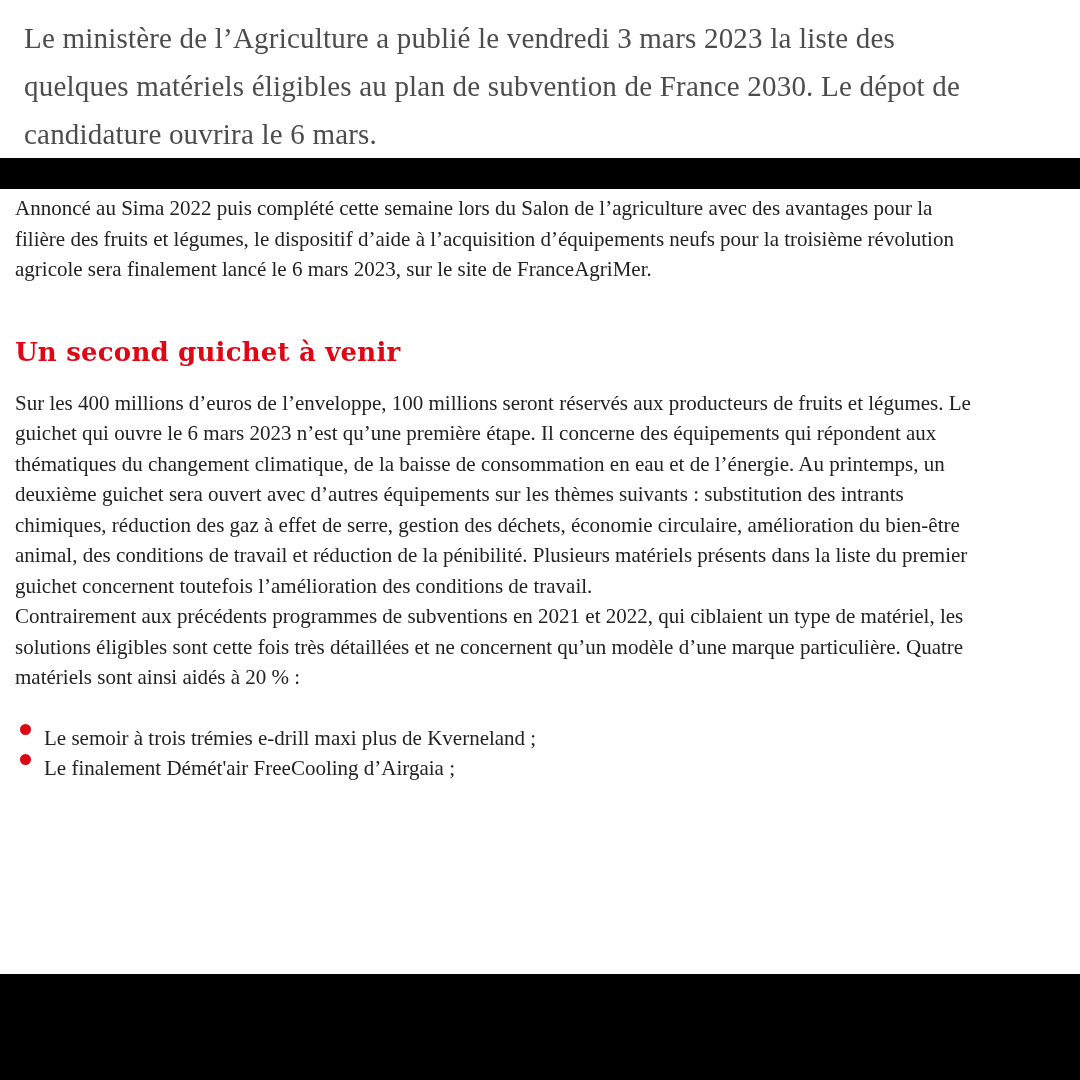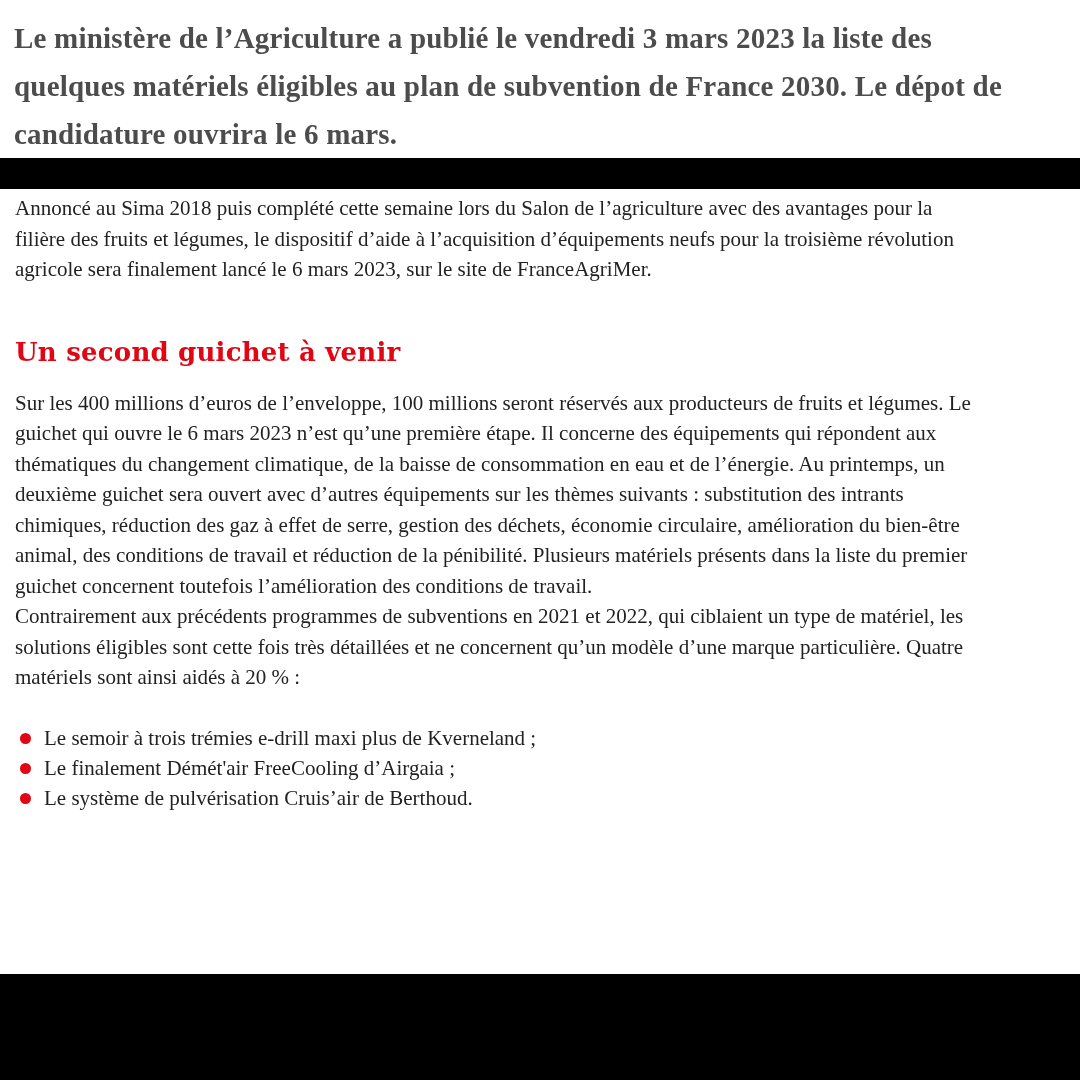--- a/index.html
+++ b/index.html
@@ -11,21 +11,21 @@
   }
   *{box-sizing:border-box;}
   html,body{margin:0;padding:0;}
   body{
     width:1080px;height:1080px;
     background:var(--page-bg);
     position:relative;
     overflow:hidden;
     font-family:"Liberation Serif", serif;
   }
-  .lede{padding:14px 78px 0 14px;font-weight:bold;}
+  .lede{padding:14px 78px 0 24px;}
   .lede p{
     margin:0;
     font-size:29px;
     line-height:48px;
     color:var(--lede-text);
     letter-spacing:0.2px;
   }
   .band{background:var(--band);}
   .band-top{height:31px;width:1080px;}
   .band-bottom{
@@ -49,21 +49,20 @@
     letter-spacing:0.2px;
   }
   .red-heading + .para{margin-top:20px;}
   .bullet-list{
     list-style:none;
     margin:30px 0 0 0;
     padding:0;
   }
   .bullet-item{
     display:flex;
-    align-items:center;
     gap:13px;
     padding-left:5px;
     font-size:21px;
     line-height:30.3px;
     color:var(--body-text);
   }
   .dot{
     flex:none;
     width:11px;height:11px;
     border-radius:50%;
@@ -74,36 +73,32 @@
 </head>
 <body>
 
 <header class="lede">
   <p>Le ministère de l’Agriculture a publié le vendredi 3 mars 2023 la liste des quelques matériels éligibles au plan de subvention de France 2030. Le dépot de candidature ouvrira le 6 mars.</p>
 </header>
 
 <div class="band band-top"></div>
 
 <main class="content">
-  <p class="para">Annoncé au Sima 2018 puis complété cette semaine lors du Salon de l’agriculture avec des avantages pour la filière des fruits et légumes, le dispositif d’aide à l’acquisition d’équipements neufs pour la troisième révolution agricole sera finalement lancé le 6 mars 2023, sur le site de FranceAgriMer.</p>
+  <p class="para">Annoncé au Sima 2022 puis complété cette semaine lors du Salon de l’agriculture avec des avantages pour la filière des fruits et légumes, le dispositif d’aide à l’acquisition d’équipements neufs pour la troisième révolution agricole sera finalement lancé le 6 mars 2023, sur le site de FranceAgriMer.</p>
 
   <h2 class="red-heading">Un second guichet à venir</h2>
   <p class="para">Sur les 400 millions d’euros de l’enveloppe, 100 millions seront réservés aux producteurs de fruits et légumes. Le guichet qui ouvre le 6 mars 2023 n’est qu’une première étape. Il concerne des équipements qui répondent aux thématiques du changement climatique, de la baisse de consommation en eau et de l’énergie. Au printemps, un deuxième guichet sera ouvert avec d’autres équipements sur les thèmes suivants : substitution des intrants chimiques, réduction des gaz à effet de serre, gestion des déchets, économie circulaire, amélioration du bien-être animal, des conditions de travail et réduction de la pénibilité. Plusieurs matériels présents dans la liste du premier guichet concernent toutefois l’amélioration des conditions de travail.</p>
 
   <p class="para">Contrairement aux précédents programmes de subventions en 2021 et 2022, qui ciblaient un type de matériel, les solutions éligibles sont cette fois très détaillées et ne concernent qu’un modèle d’une marque particulière. Quatre matériels sont ainsi aidés à 20 % :</p>
 
   <ul class="bullet-list">
     <li class="bullet-item">
       <span class="dot"></span>
       <span>Le semoir à trois trémies e-drill maxi plus de Kverneland ;</span>
     </li>
     <li class="bullet-item">
       <span class="dot"></span>
       <span>Le finalement Démét'air FreeCooling d’Airgaia ;</span>
     </li>
-    <li class="bullet-item">
-      <span class="dot"></span>
-      <span>Le système de pulvérisation Cruis’air de Berthoud.</span>
-    </li>
   </ul>
 </main>
 
 <footer class="band band-bottom"></footer>
 
 </body></html>

